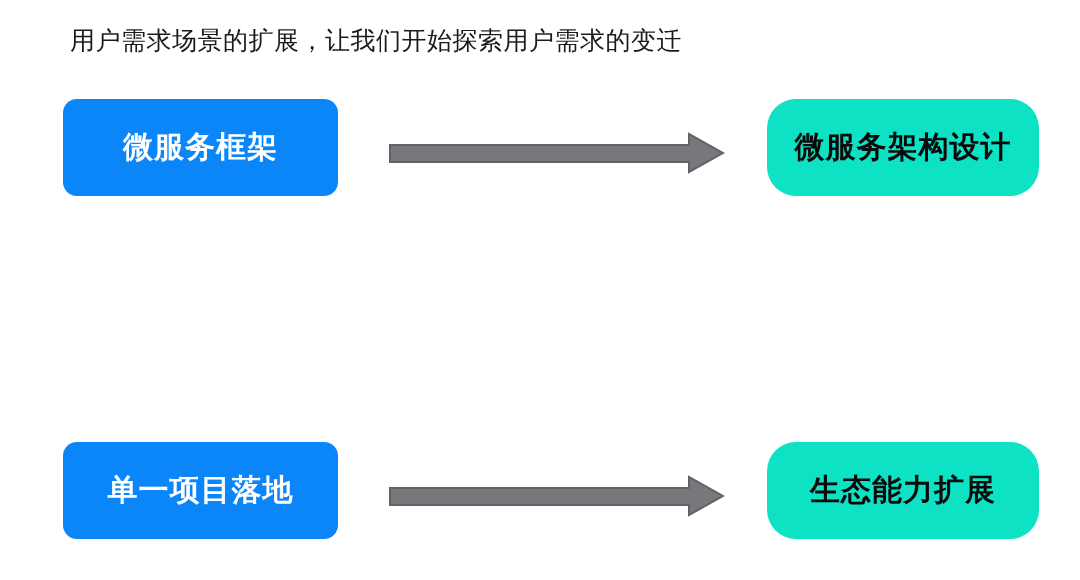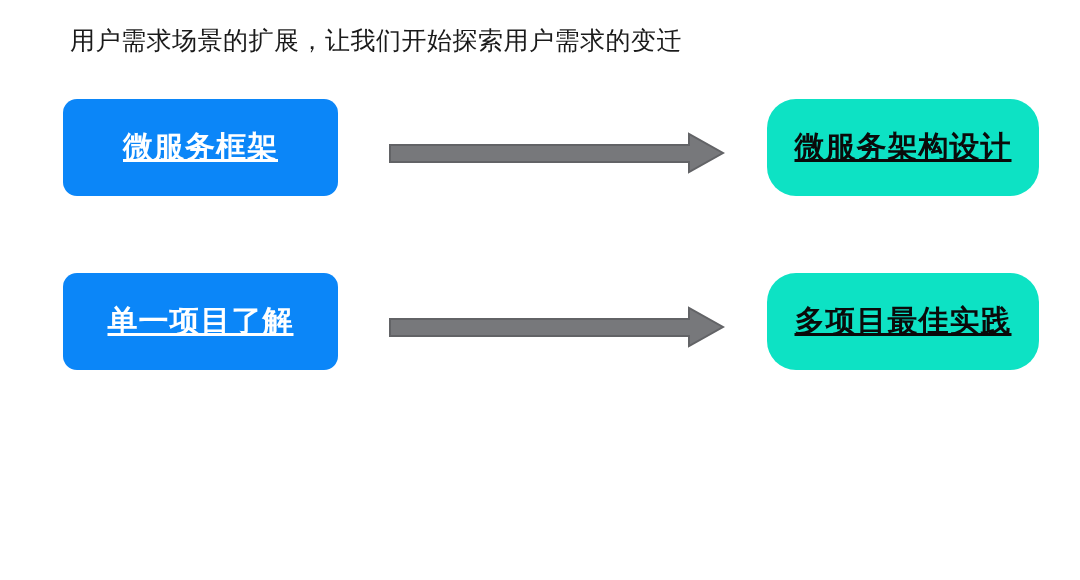--- a/index.html
+++ b/index.html
@@ -45,21 +45,20 @@
     position: absolute;
     top: 0; height: 97px;
     border-radius: 14px;
     display: flex;
     align-items: center;
     justify-content: center;
     font-size: 30px;
     font-weight: 700;
     letter-spacing: 1px;
     white-space: nowrap;
-    text-decoration: underline;
   }
   .node.source {
     left: 63px; width: 275px;
     background: var(--source-box);
     color: var(--source-text);
   }
   .node.target {
     left: 767px; width: 272px;
     background: var(--target-box);
     color: var(--target-text);
@@ -83,24 +82,24 @@
   <div class="flow-row row-0">
     <div class="node source">微服务框架</div>
     <div class="arrow-wrap">
       <svg viewBox="0 0 336 44" xmlns="http://www.w3.org/2000/svg" aria-hidden="true">
         <path d="M1,14 L300,14 L300,3 L334,22 L300,41 L300,31 L1,31 Z" style="fill:var(--arrow-fill); stroke:var(--arrow-border); stroke-width:2; stroke-linejoin:miter;"></path>
       </svg>
     </div>
     <div class="node target">微服务架构设计</div>
   </div>
 
-  <div class="flow-row row-1">
-    <div class="node source">单一项目了解</div>
+
+  <div class="flow-row row-2">
+    <div class="node source">单一项目落地</div>
     <div class="arrow-wrap">
       <svg viewBox="0 0 336 44" xmlns="http://www.w3.org/2000/svg" aria-hidden="true">
         <path d="M1,14 L300,14 L300,3 L334,22 L300,41 L300,31 L1,31 Z" style="fill:var(--arrow-fill); stroke:var(--arrow-border); stroke-width:2; stroke-linejoin:miter;"></path>
       </svg>
     </div>
-    <div class="node target">多项目最佳实践</div>
+    <div class="node target">生态能力扩展</div>
   </div>
-
 
 </div>
 
 </body></html>

